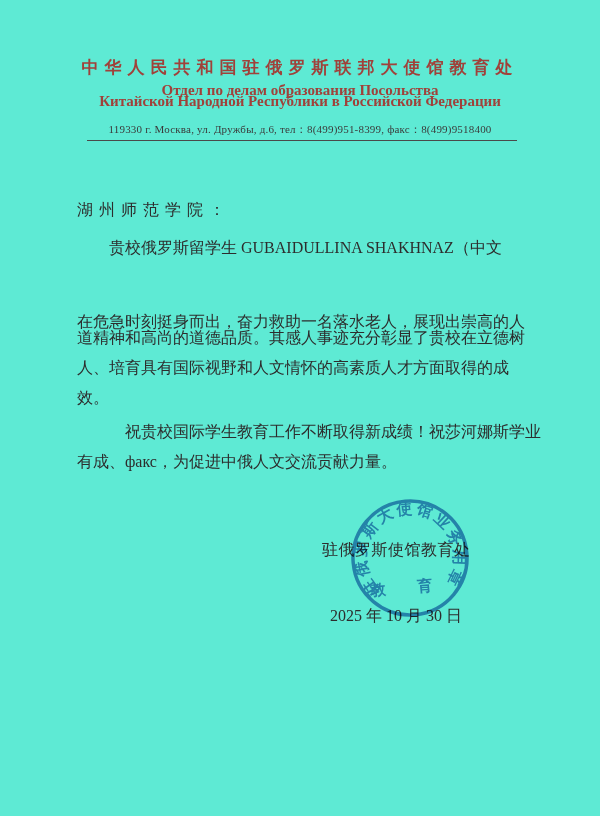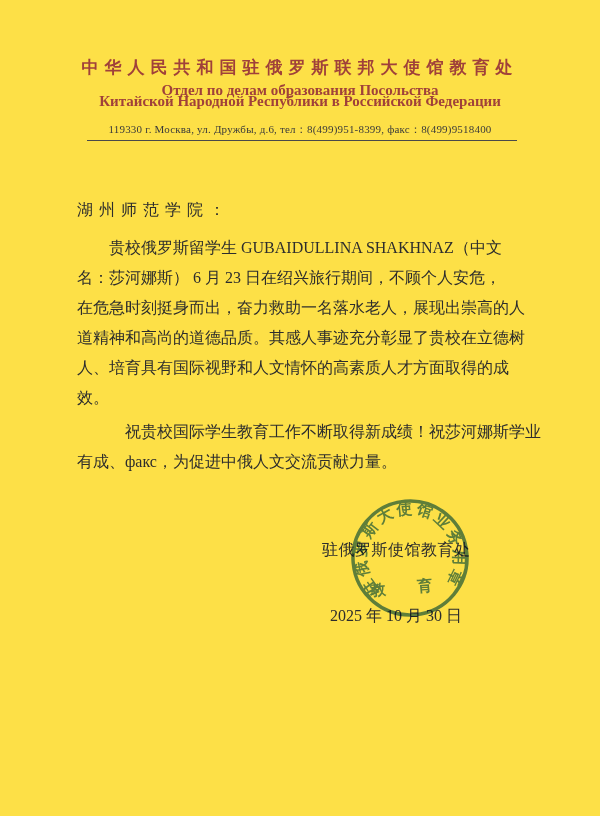--- a/index.html
+++ b/index.html
@@ -1,21 +1,21 @@
 <!DOCTYPE html>
 <html><head>
 <meta charset="utf-8">
 <style>
   * { margin: 0; padding: 0; box-sizing: border-box; }
   html, body { background: #ffffff; }
   .page {
     position: relative;
     width: 600px;
     height: 816px;
-    background: #fde047;
+    background: #5eead4;
     font-family: "Liberation Serif", "DejaVu Serif", serif;
     overflow: hidden;
     margin: 0 auto;
   }
   
   .lh-line { position: absolute; left: 0; width: 100%; text-align: center; }
   .lh-cn {
     top: 56px;
     font-size: 17px;
     font-weight: bold;
@@ -56,21 +56,21 @@
     width: 450px;
     font-size: 16px;
     color: #2d2d2d;
     white-space: nowrap;
   }
   .salutation { letter-spacing: 6px; }
   .indent { left: 109px; }
   .l0 { top: 200px; }
   .l1 { top: 238px; }
   .l2 { top: 268px; }
-  .l3 { top: 298px; }
+  .l3 { top: 312px; }
   .l4 { top: 328px; }
   .l5 { top: 358px; }
   .l6 { top: 388px; }
   .l7 { top: 422px; margin-left: 16px; }
   .l8 { top: 452px; }
   
   .sig-org {
     position: absolute;
     left: 322px;
     top: 540px;
@@ -106,21 +106,20 @@
 <div class="page">
 
   <div class="lh-line lh-cn">中华人民共和国驻俄罗斯联邦大使馆教育处</div>
   <div class="lh-line lh-ru1">Отдел по делам образования Посольства</div>
   <div class="lh-line lh-ru2">Китайской Народной Республики в Российской Федерации</div>
   <div class="lh-line lh-addr">119330 г. Москва, ул. Дружбы, д.6, тел：8(499)951-8399, факс：8(499)9518400</div>
   <div class="lh-rule"></div>
 
   <div class="body-line l0 salutation">湖州师范学院：</div>
   <div class="body-line l1 indent">贵校俄罗斯留学生 GUBAIDULLINA SHAKHNAZ（中文</div>
-  <div class="body-line l2">名：莎河娜斯） 6 月 23 日在绍兴旅行期间，不顾个人安危，</div>
   <div class="body-line l3">在危急时刻挺身而出，奋力救助一名落水老人，展现出崇高的人</div>
   <div class="body-line l4">道精神和高尚的道德品质。其感人事迹充分彰显了贵校在立德树</div>
   <div class="body-line l5">人、培育具有国际视野和人文情怀的高素质人才方面取得的成</div>
   <div class="body-line l6">效。</div>
   <div class="body-line l7 indent">祝贵校国际学生教育工作不断取得新成绩！祝莎河娜斯学业</div>
   <div class="body-line l8">有成、факс，为促进中俄人文交流贡献力量。</div>
 
   <div class="sig-org">驻俄罗斯使馆教育处</div>
   <div class="sig-date">2025 年 10 月 30 日</div>
 

